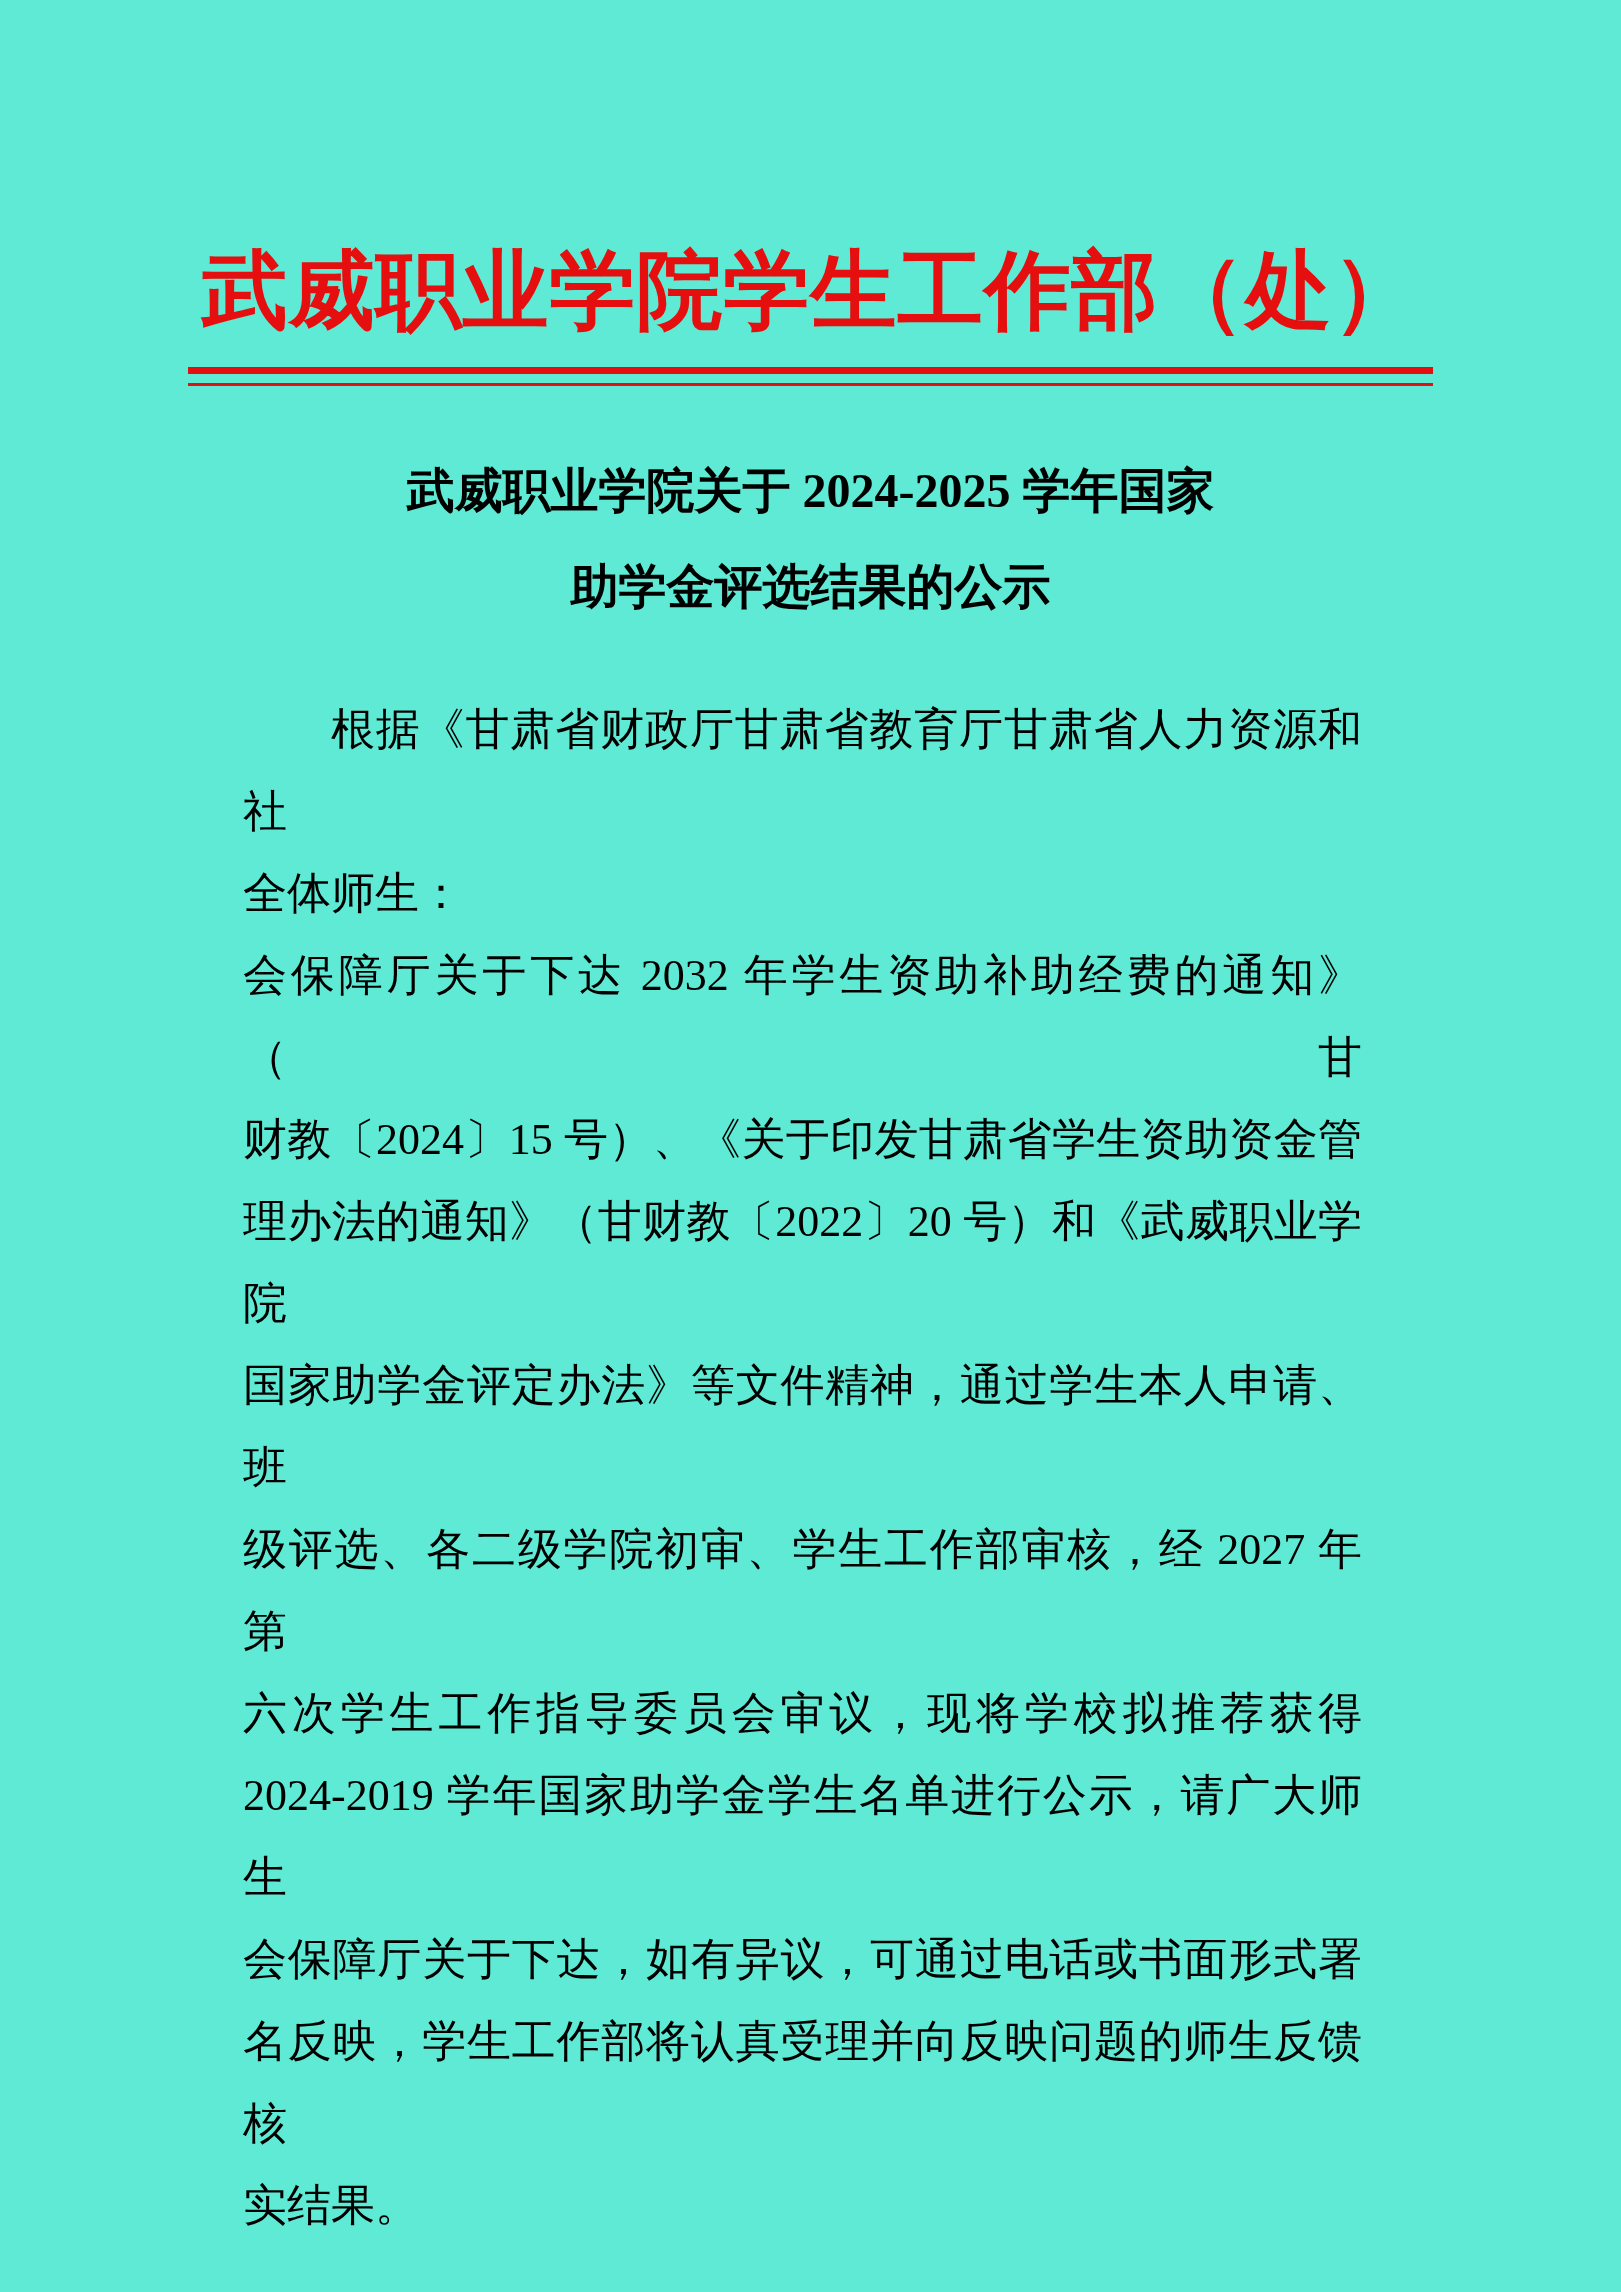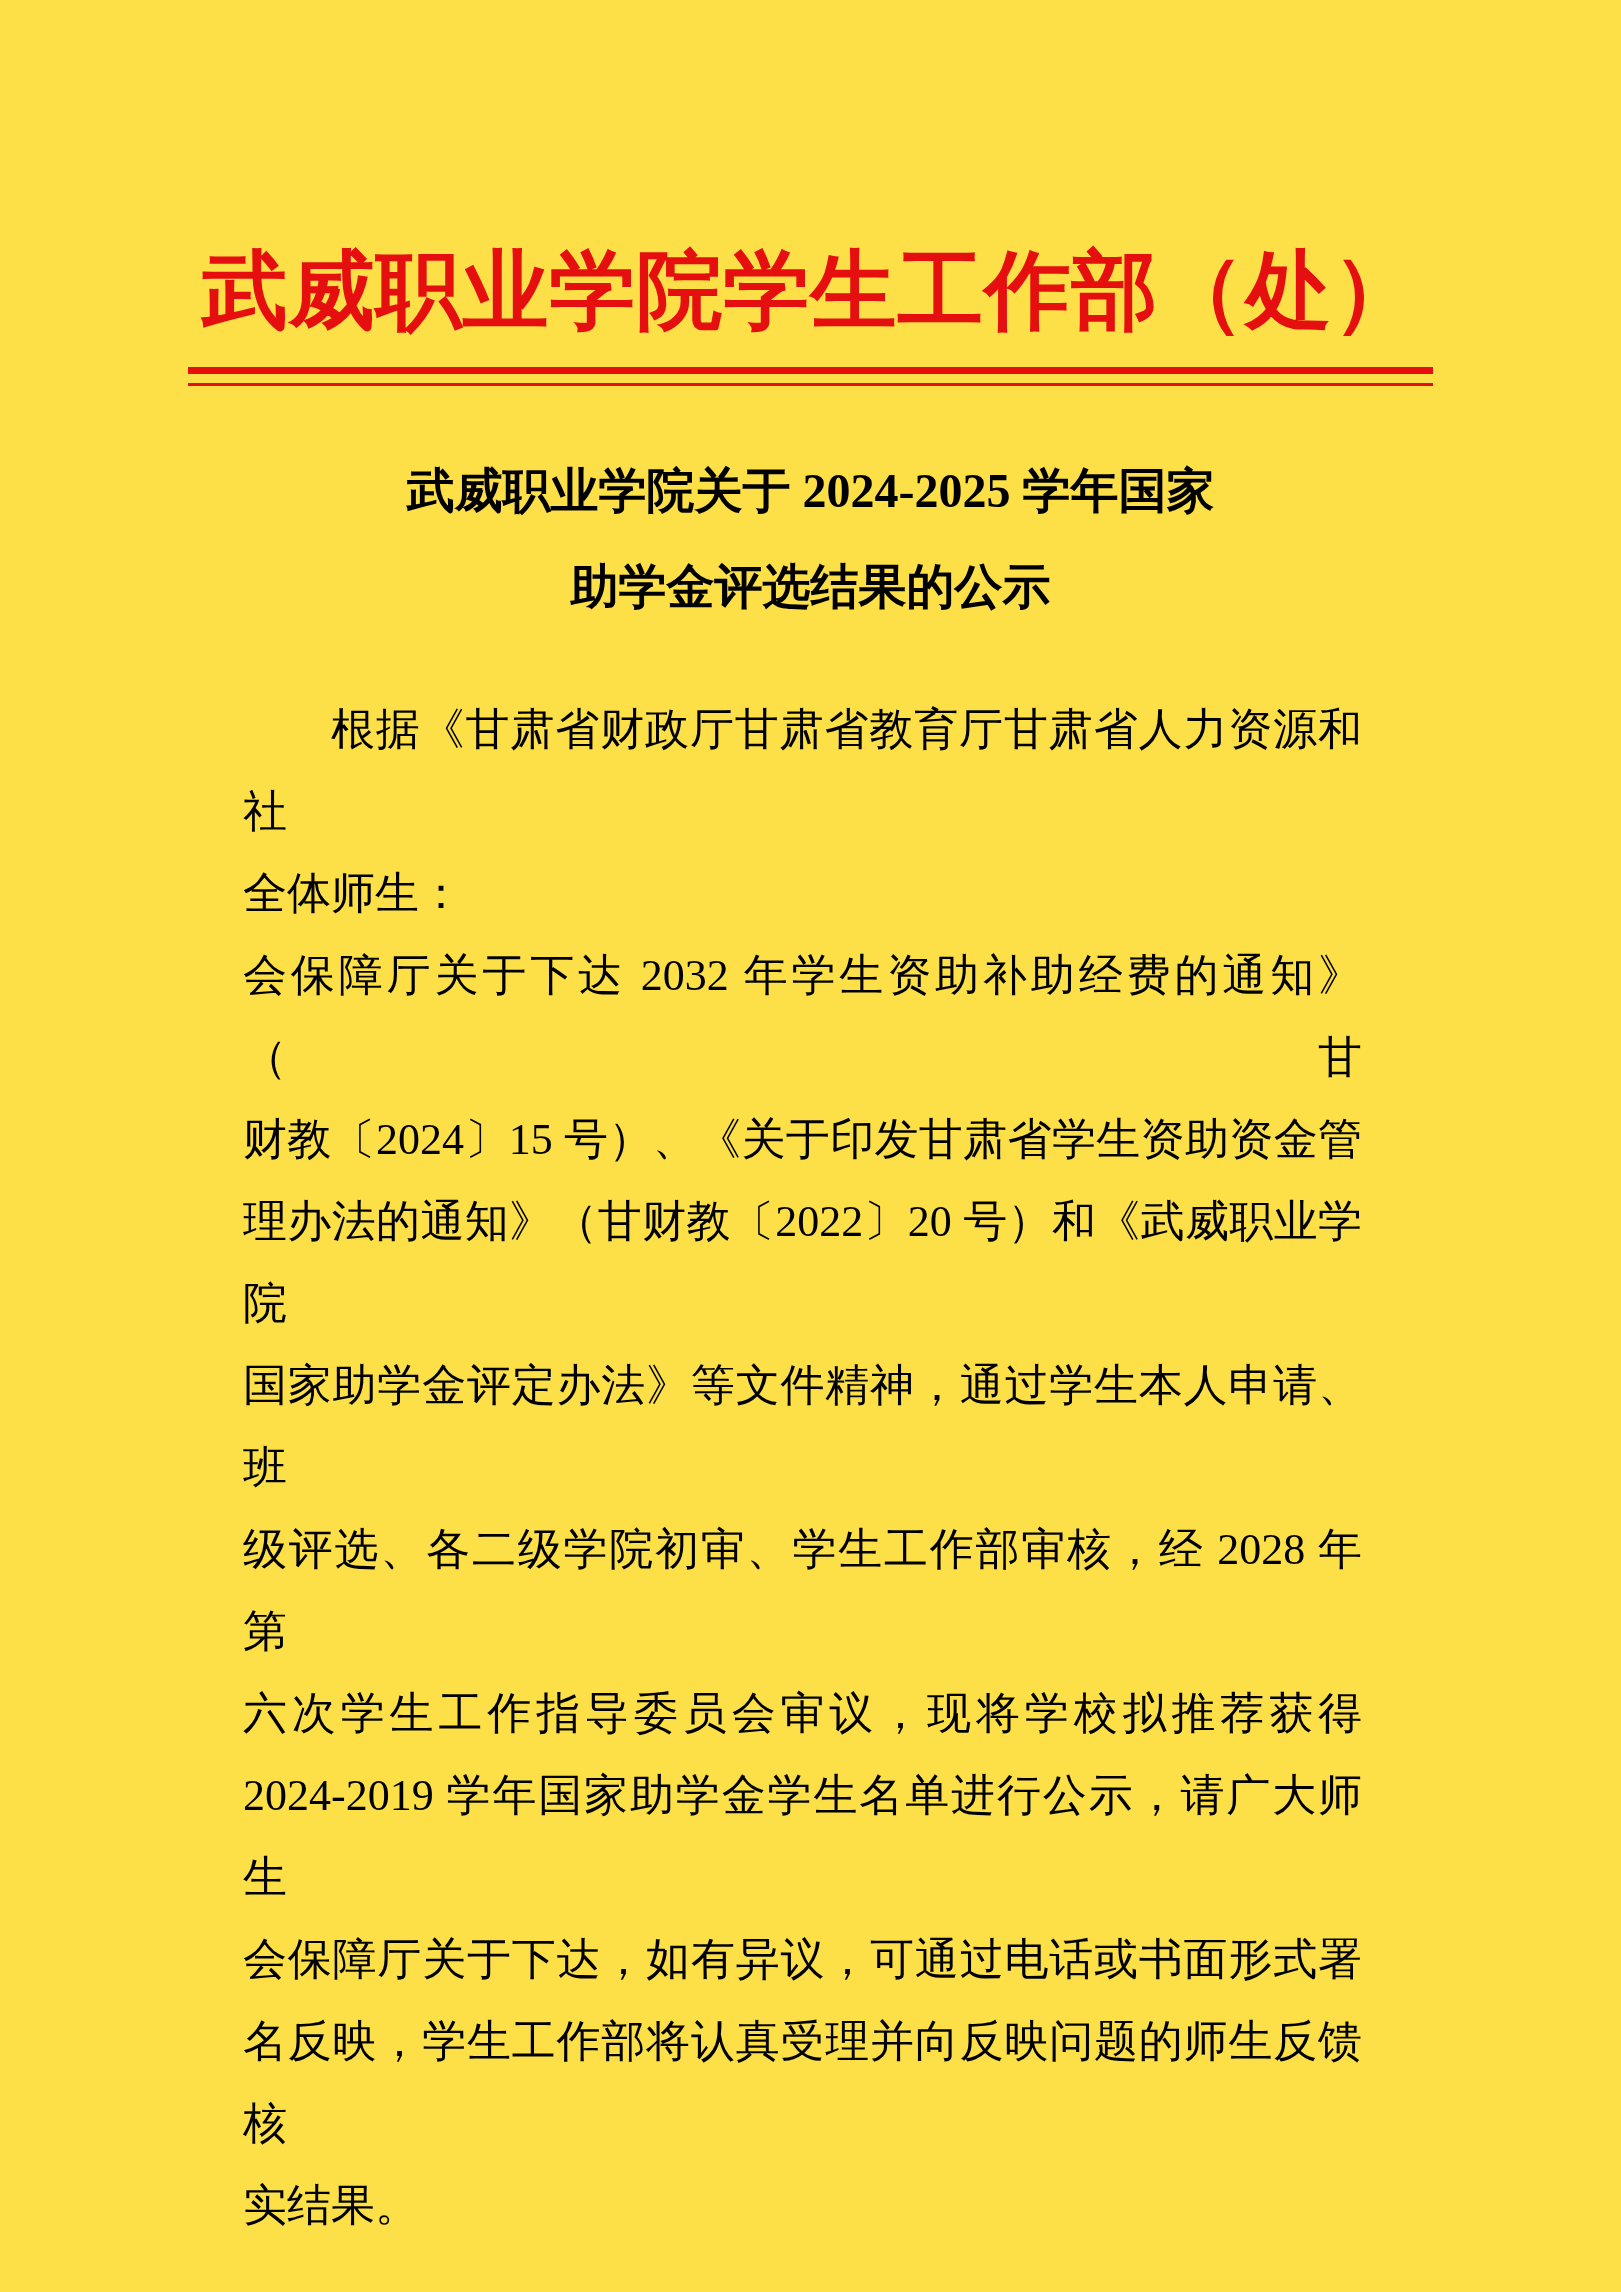--- a/index.html
+++ b/index.html
@@ -5,21 +5,21 @@
   :root { --accent: #e60f0f; }
   html, body {
     margin: 0;
     padding: 0;
     background: #ffffff;
   }
   .page {
     position: relative;
     width: 1621px;
     height: 2293px;
-    background: #fde047;
+    background: #5eead4;
     overflow: hidden;
     font-family: "Liberation Serif", "DejaVu Serif", serif;
     color: #000;
   }
   
   .letterhead {
     margin-top: 238px;
     text-align: center;
     color: var(--accent, #e60f0f);
     font-size: 86px;
@@ -85,21 +85,21 @@
     <div>助学金评选结果的公示</div>
   </div>
 
   <div class="body-text">
     <div class="line justify indent">根据《甘肃省财政厅甘肃省教育厅甘肃省人力资源和社</div>
     <div class="line plain">全体师生：</div>
     <div class="line justify">会保障厅关于下达 2032 年学生资助补助经费的通知》（甘</div>
     <div class="line justify">财教〔2024〕15 号）、《关于印发甘肃省学生资助资金管</div>
     <div class="line justify">理办法的通知》（甘财教〔2022〕20 号）和《武威职业学院</div>
     <div class="line justify">国家助学金评定办法》等文件精神，通过学生本人申请、班</div>
-    <div class="line justify">级评选、各二级学院初审、学生工作部审核，经 2028 年第</div>
+    <div class="line justify">级评选、各二级学院初审、学生工作部审核，经 2027 年第</div>
     <div class="line justify">六次学生工作指导委员会审议，现将学校拟推荐获得</div>
     <div class="line justify">2024-2019 学年国家助学金学生名单进行公示，请广大师生</div>
     <div class="line justify">会保障厅关于下达，如有异议，可通过电话或书面形式署</div>
     <div class="line justify">名反映，学生工作部将认真受理并向反映问题的师生反馈核</div>
     <div class="line plain">实结果。</div>
 
   </div>
 
 </div>
 

